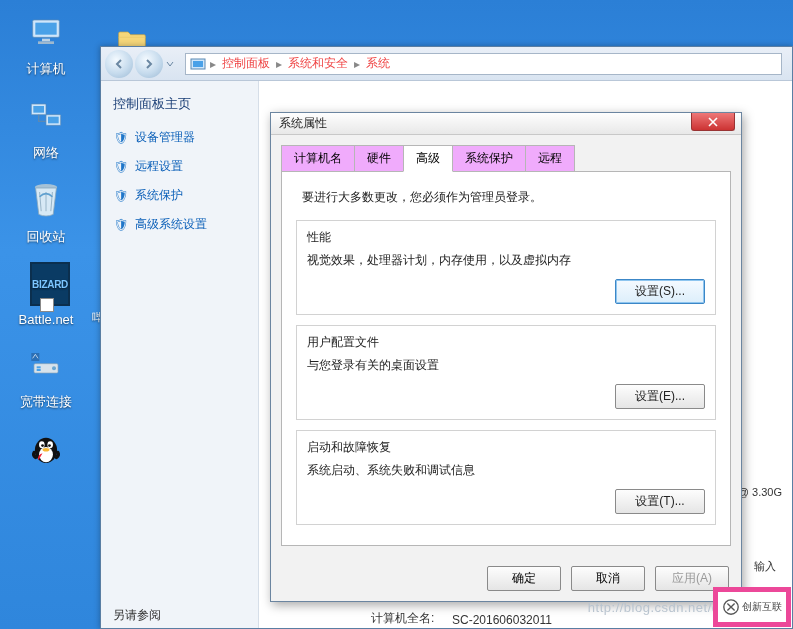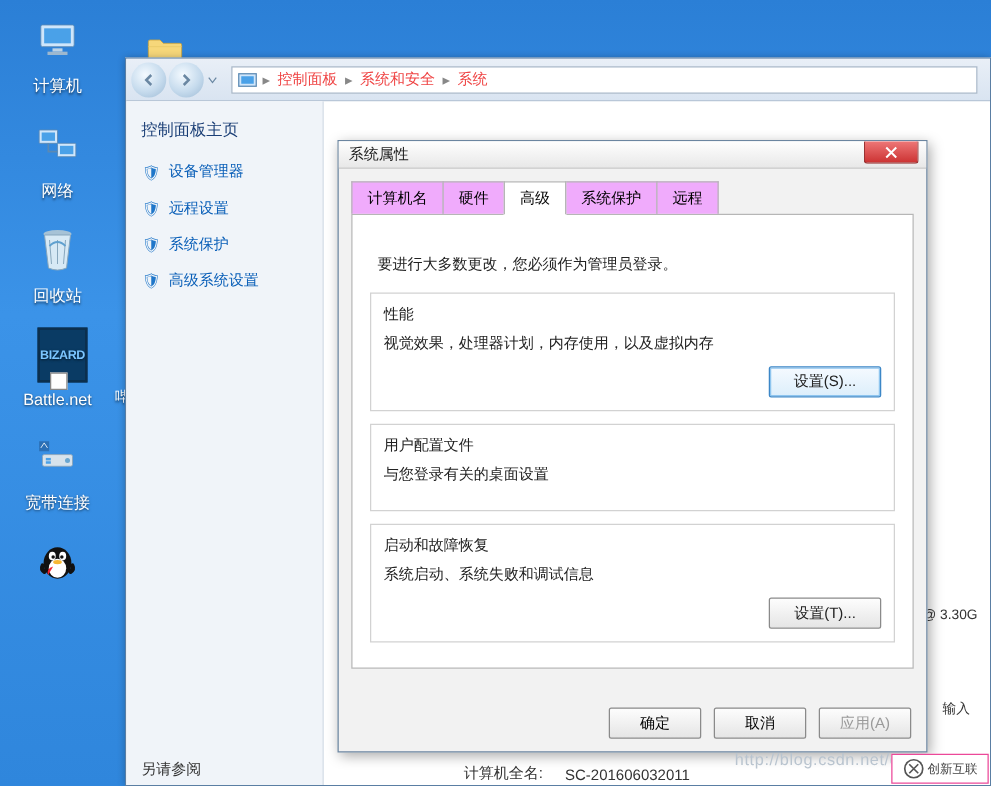--- a/index.html
+++ b/index.html
@@ -56,36 +56,36 @@
 }
 .dlg-title{height:22px;background:linear-gradient(#fefefe,#e8e8e8);border-bottom:1px solid #c8c8c8;display:flex;align-items:center;padding:0 8px;font-size:12px;color:#222;}
 .dlg-close{position:absolute;right:6px;top:0;width:44px;height:18px;background:linear-gradient(#e77,#c33);border:1px solid #933;border-top:none;border-radius:0 0 3px 3px;color:#fff;display:flex;align-items:center;justify-content:center;cursor:pointer;}
 .dlg-close svg{width:10px;height:10px;}
 
 .tabbar{display:flex;padding:10px 10px 0 10px;font-size:12px;}
 .tab{padding:4px 12px;border:1px solid #b6b6b6;border-bottom:none;background:#f0abfc;margin-right:-1px;cursor:pointer;position:relative;}
 .tab.on{background:#fff;z-index:2;border-bottom:1px solid #fff;margin-bottom:-1px;}
 
 .tab-body{margin:0 10px 10px 10px;border:1px solid #b6b6b6;background:#fff;padding:12px 14px 10px;font-size:12px;color:#222;}
-.tab-note{margin:19px 0 14px 6px;}
+.tab-note{margin:5px 0 14px 6px;}
 
 .group{border:1px solid #d2d2d2;padding:8px 10px 10px;margin-bottom:10px;position:relative;}
 .grp-title{font-size:12px;margin-bottom:6px;}
 .grp-desc{font-size:12px;margin:2px 0 10px 0;}
 .grp-btn-row{text-align:right;}
 .btn{display:inline-block;min-width:90px;padding:3px 10px;border:1px solid #8a8a8a;background:linear-gradient(#fdfdfd,#e5e5e5);font-size:12px;cursor:pointer;text-align:center;border-radius:2px;}
 .btn.hl{border:1px solid #3c87c7;box-shadow:0 0 0 1px #8ec5ef inset;background:linear-gradient(#f5faff,#dceefb);}
 .btn.wide{min-width:130px;}
 
 .dlg-footer{position:absolute;right:12px;bottom:10px;display:flex;gap:10px;}
 .btn.def{min-width:74px;}
 .btn.disabled{color:#9a9a9a;}
 
 .watermark{position:absolute;right:58px;bottom:14px;color:#b9c4cf;font-size:13px;letter-spacing:.5px;pointer-events:none;}
-.brand{position:absolute;right:2px;bottom:2px;width:78px;height:24px;background:#fff;border:1px solid #ec4899;display:flex;align-items:center;justify-content:center;font-size:10px;color:#444;}
+.brand{position:absolute;right:2px;bottom:2px;width:78px;height:40px;background:#fff;border:5px solid #ec4899;display:flex;align-items:center;justify-content:center;font-size:10px;color:#444;}
 .brand svg{width:18px;height:18px;margin-right:2px;}
 </style>
 </head>
 <body>
 
 <div class="desktop">
   <div class="d-icon">
     <div class="img">
         <svg class="svg-mon" viewBox="0 0 48 40">
           <rect x="4" y="2" width="40" height="26" rx="2" fill="#cfe6fb" stroke="#5b89b3"></rect>
@@ -247,20 +247,21 @@
 
     <div class="group">
       <div class="grp-title">性能</div>
       <div class="grp-desc">视觉效果，处理器计划，内存使用，以及虚拟内存</div>
       <div class="grp-btn-row"><span class="btn hl">设置(S)...</span></div>
     </div>
 
     <div class="group">
       <div class="grp-title">用户配置文件</div>
       <div class="grp-desc">与您登录有关的桌面设置</div>
+      <div class="grp-btn-row"><span class="btn">设置(E)...</span></div>
     </div>
 
     <div class="group">
       <div class="grp-title">启动和故障恢复</div>
       <div class="grp-desc">系统启动、系统失败和调试信息</div>
       <div class="grp-btn-row"><span class="btn">设置(T)...</span></div>
     </div>
 
   </div>
 

